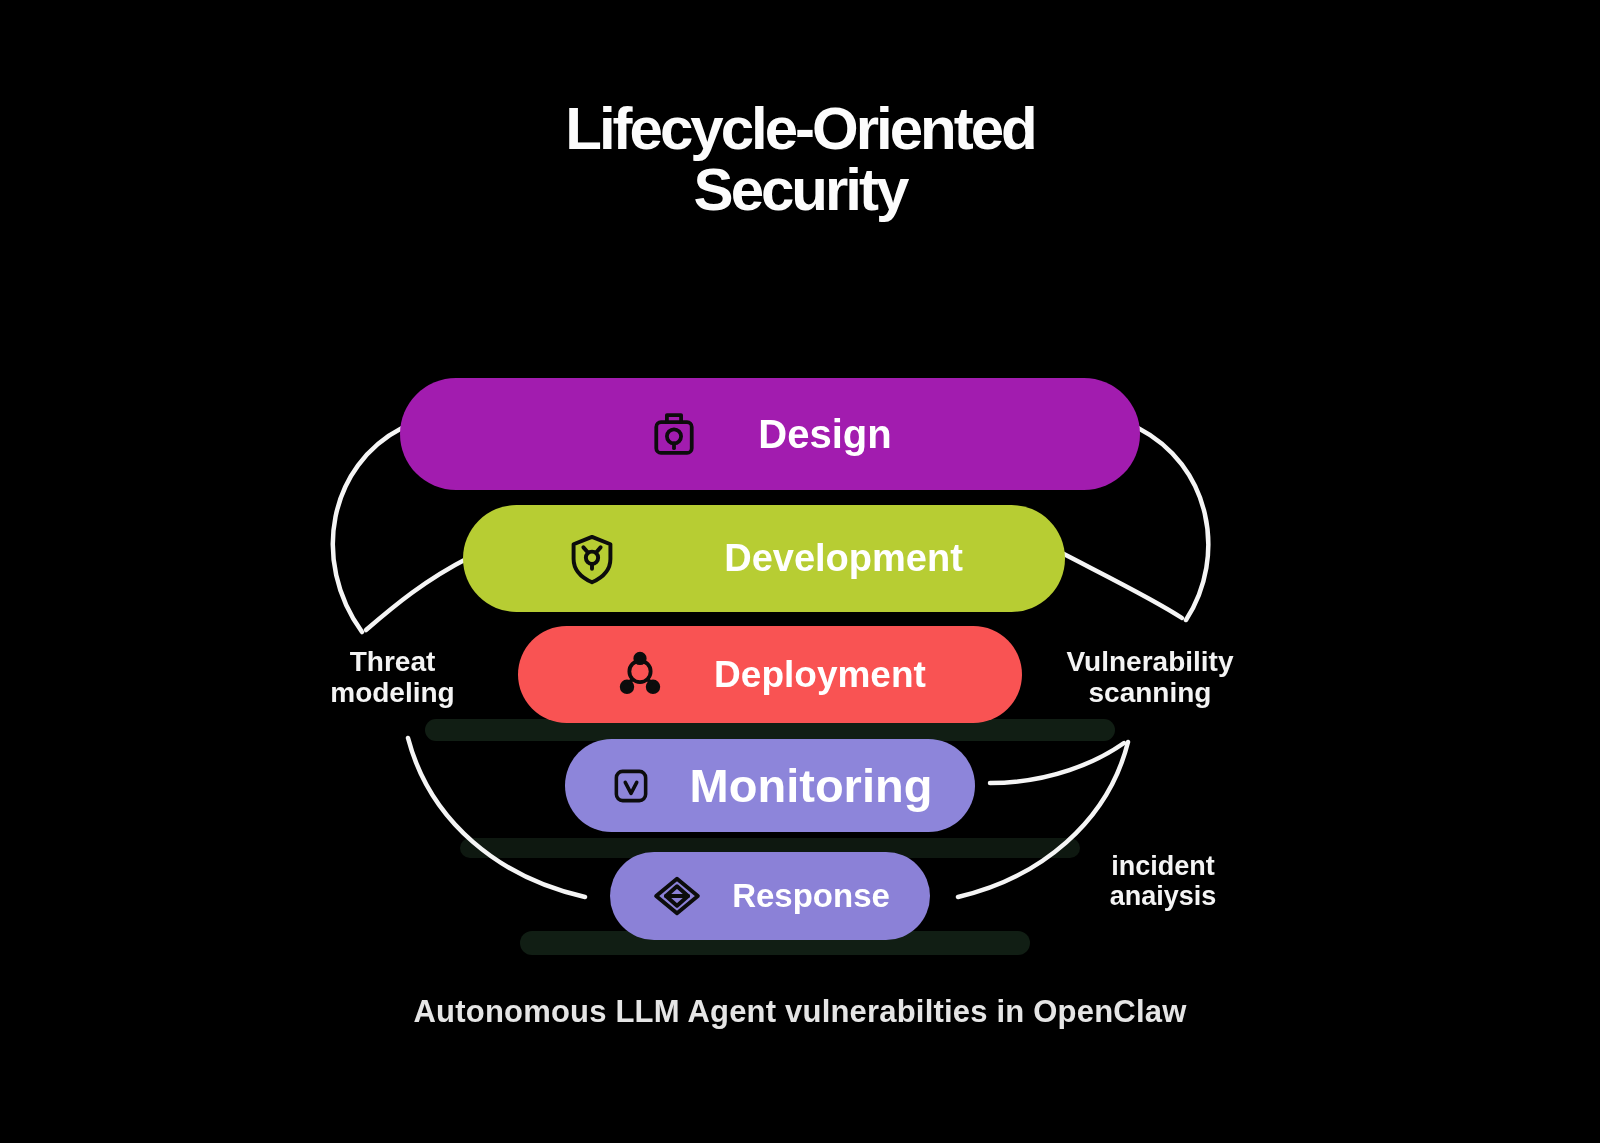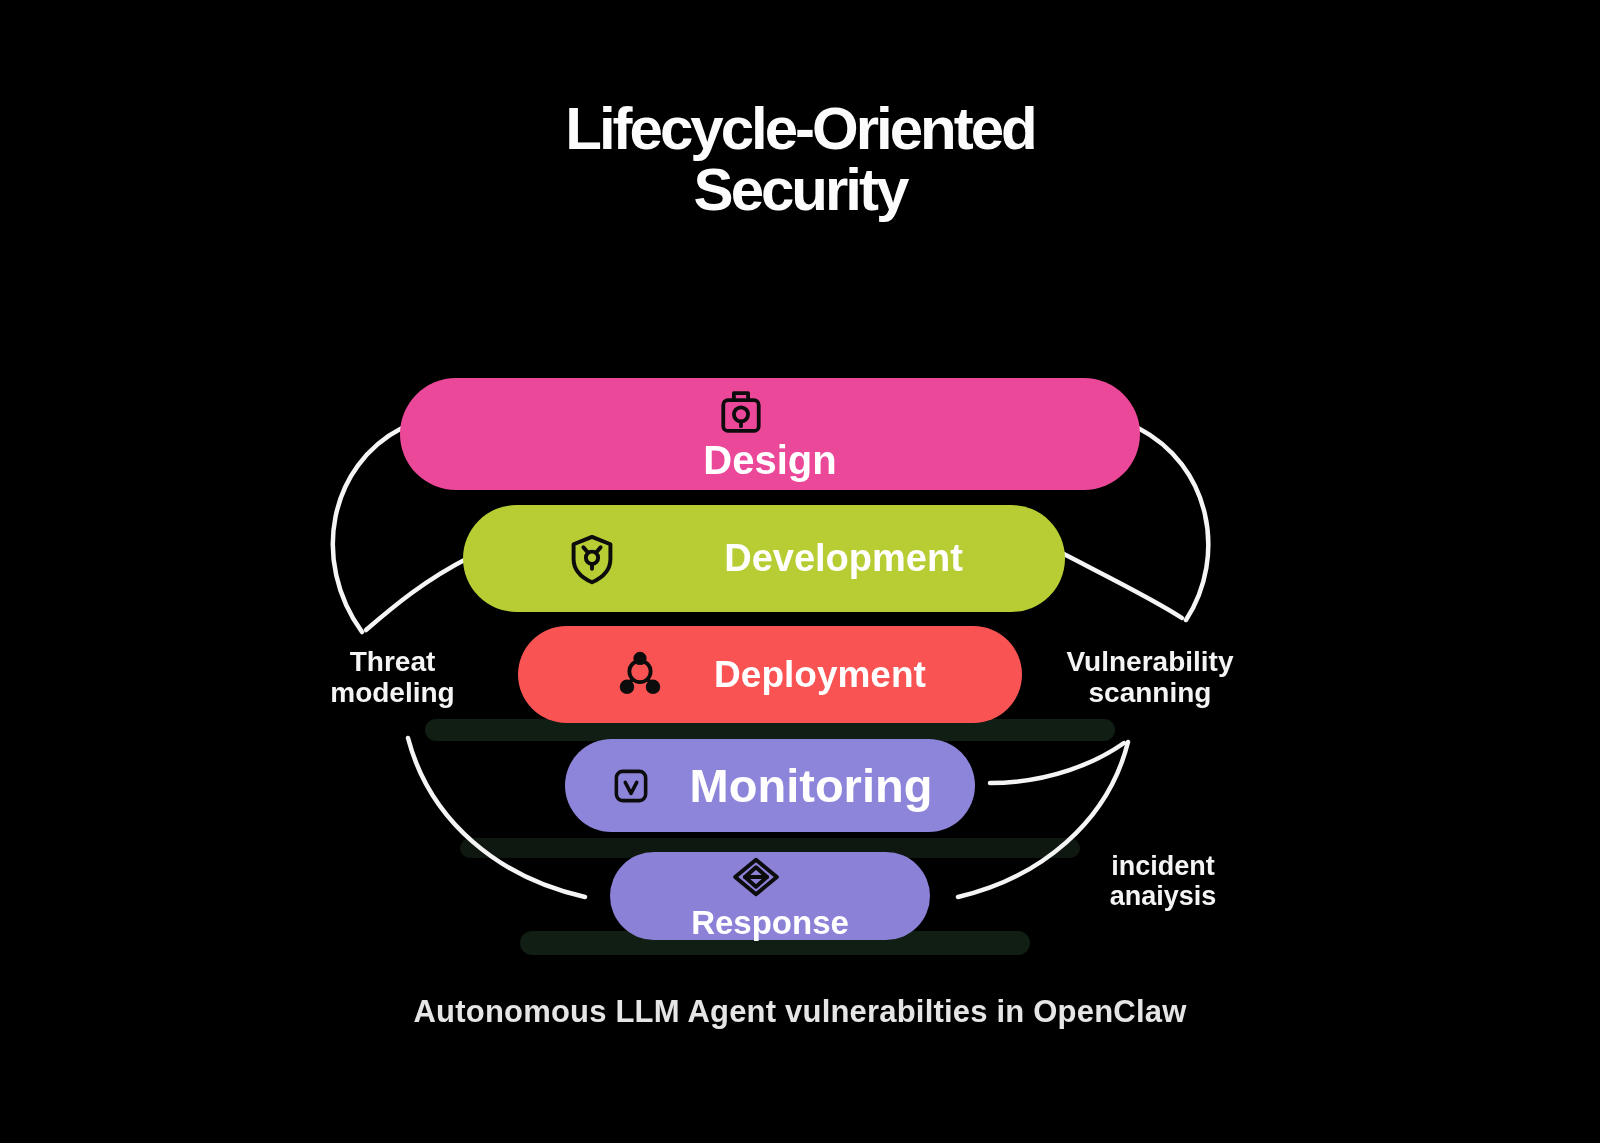--- a/index.html
+++ b/index.html
@@ -60,21 +60,21 @@
   <svg class="connectors" width="1600" height="1143" viewBox="0 0 1600 1143" fill="none" stroke="#f5f5f5" stroke-width="4.5" stroke-linecap="round">
     <path d="M 402 428 C 330 465, 310 560, 362 632"></path>
     <path d="M 470 557 C 425 580, 395 605, 366 630"></path>
     <path d="M 1138 428 C 1210 465, 1228 555, 1186 620"></path>
     <path d="M 1060 552 C 1110 578, 1155 600, 1182 618"></path>
     <path d="M 408 738 C 430 822, 500 878, 585 897"></path>
     <path d="M 1128 742 C 1108 822, 1040 878, 958 897"></path>
     <path d="M 990 783 C 1050 783, 1097 762, 1124 743"></path>
   </svg>
 
-  <div class="bar bar-0" style="background: #ec4899; flex-direction: column;">
+  <div class="bar bar-0" style="background: #a21caf;">
     <span class="icon">
       <svg width="52" height="52" viewBox="0 0 44 44" stroke="#0c0c0c" stroke-width="3.2" fill="none" stroke-linejoin="round" stroke-linecap="round">
         <rect x="7" y="12" width="30" height="26" rx="4"></rect>
         <path d="M16 12 V6 H28 V12"></path>
         <circle cx="22" cy="24" r="6"></circle>
         <path d="M22 30 V34"></path>
       </svg>
     </span>
     <span>Design</span>
   </div>
@@ -106,21 +106,21 @@
   <div class="bar bar-3" style="background: rgb(141, 133, 218);">
     <span class="icon">
       <svg width="46" height="46" viewBox="0 0 44 44" stroke="#0c0c0c" stroke-width="3.4" fill="none" stroke-linejoin="round" stroke-linecap="round">
         <rect x="8" y="8" width="28" height="28" rx="6"></rect>
         <path d="M16.5 18.5 L22 29 L27.5 18.5"></path>
       </svg>
     </span>
     <span>Monitoring</span>
   </div>
 
-  <div class="bar bar-4" style="background: rgb(139, 129, 215); flex-direction: column;">
+  <div class="bar bar-4" style="background: rgb(139, 129, 215);">
     <span class="icon">
       <svg width="54" height="54" viewBox="0 0 44 44" stroke="#0c0c0c" stroke-width="3.2" fill="none" stroke-linejoin="round" stroke-linecap="round">
         <path d="M22 8 L39 22 L22 36 L5 22 Z"></path>
         <path d="M22 14 L31 22 L22 30 L13 22 Z"></path>
         <path d="M13 22 L31 22"></path>
       </svg>
     </span>
     <span>Response</span>
   </div>
 

